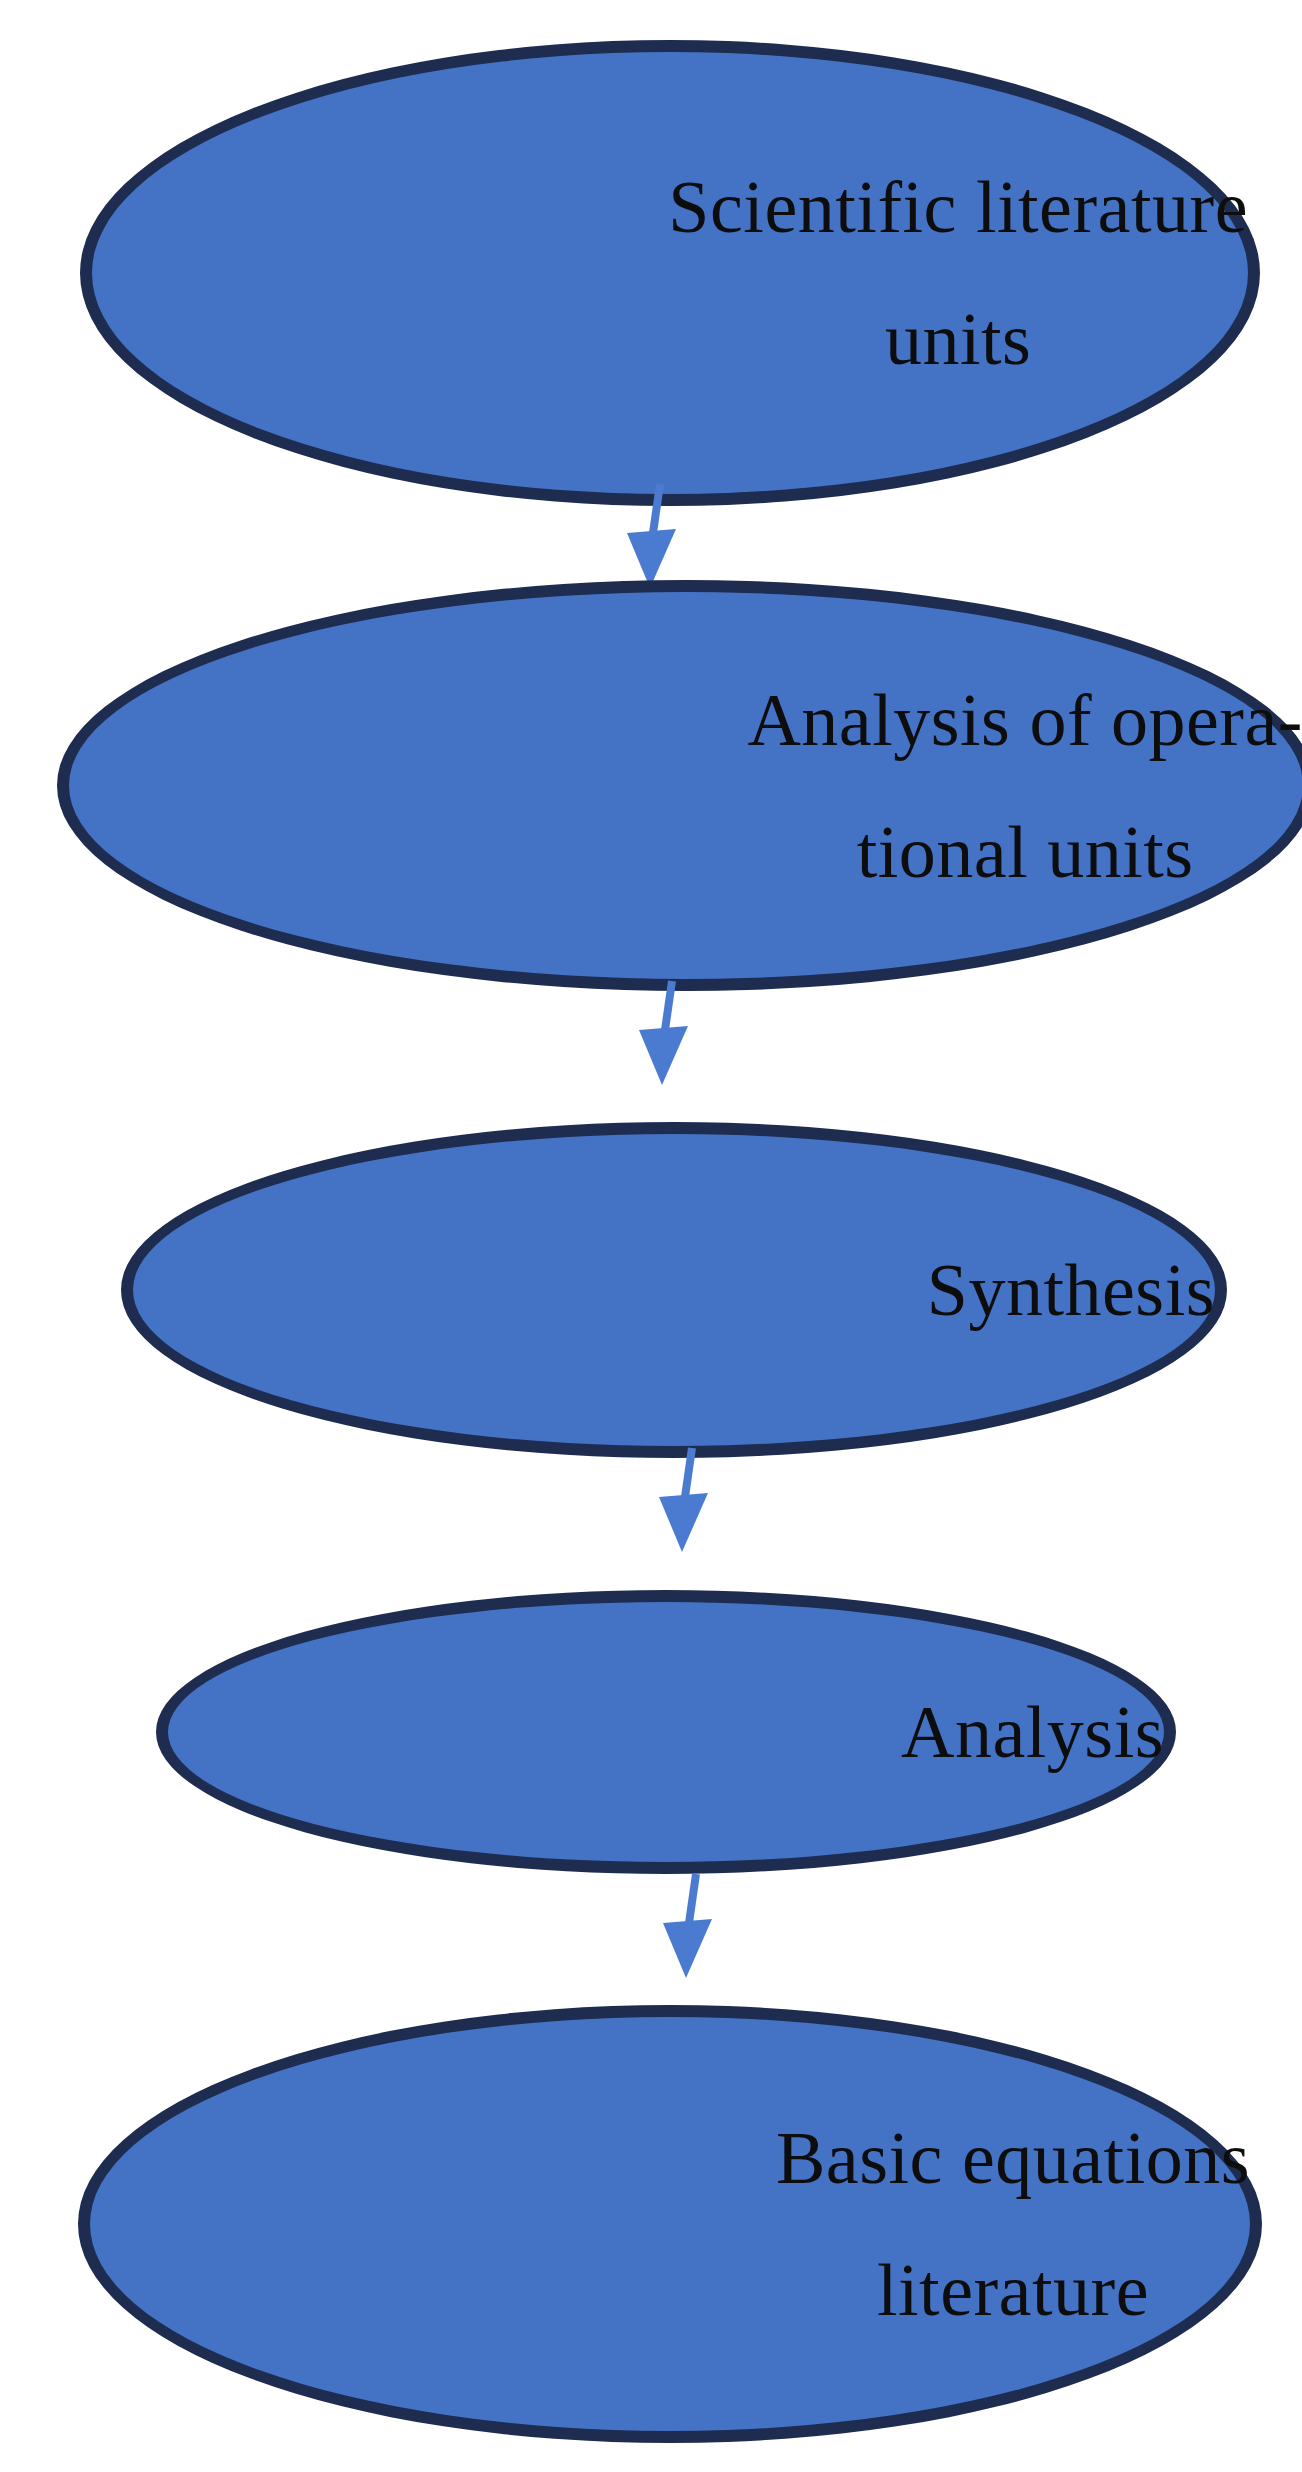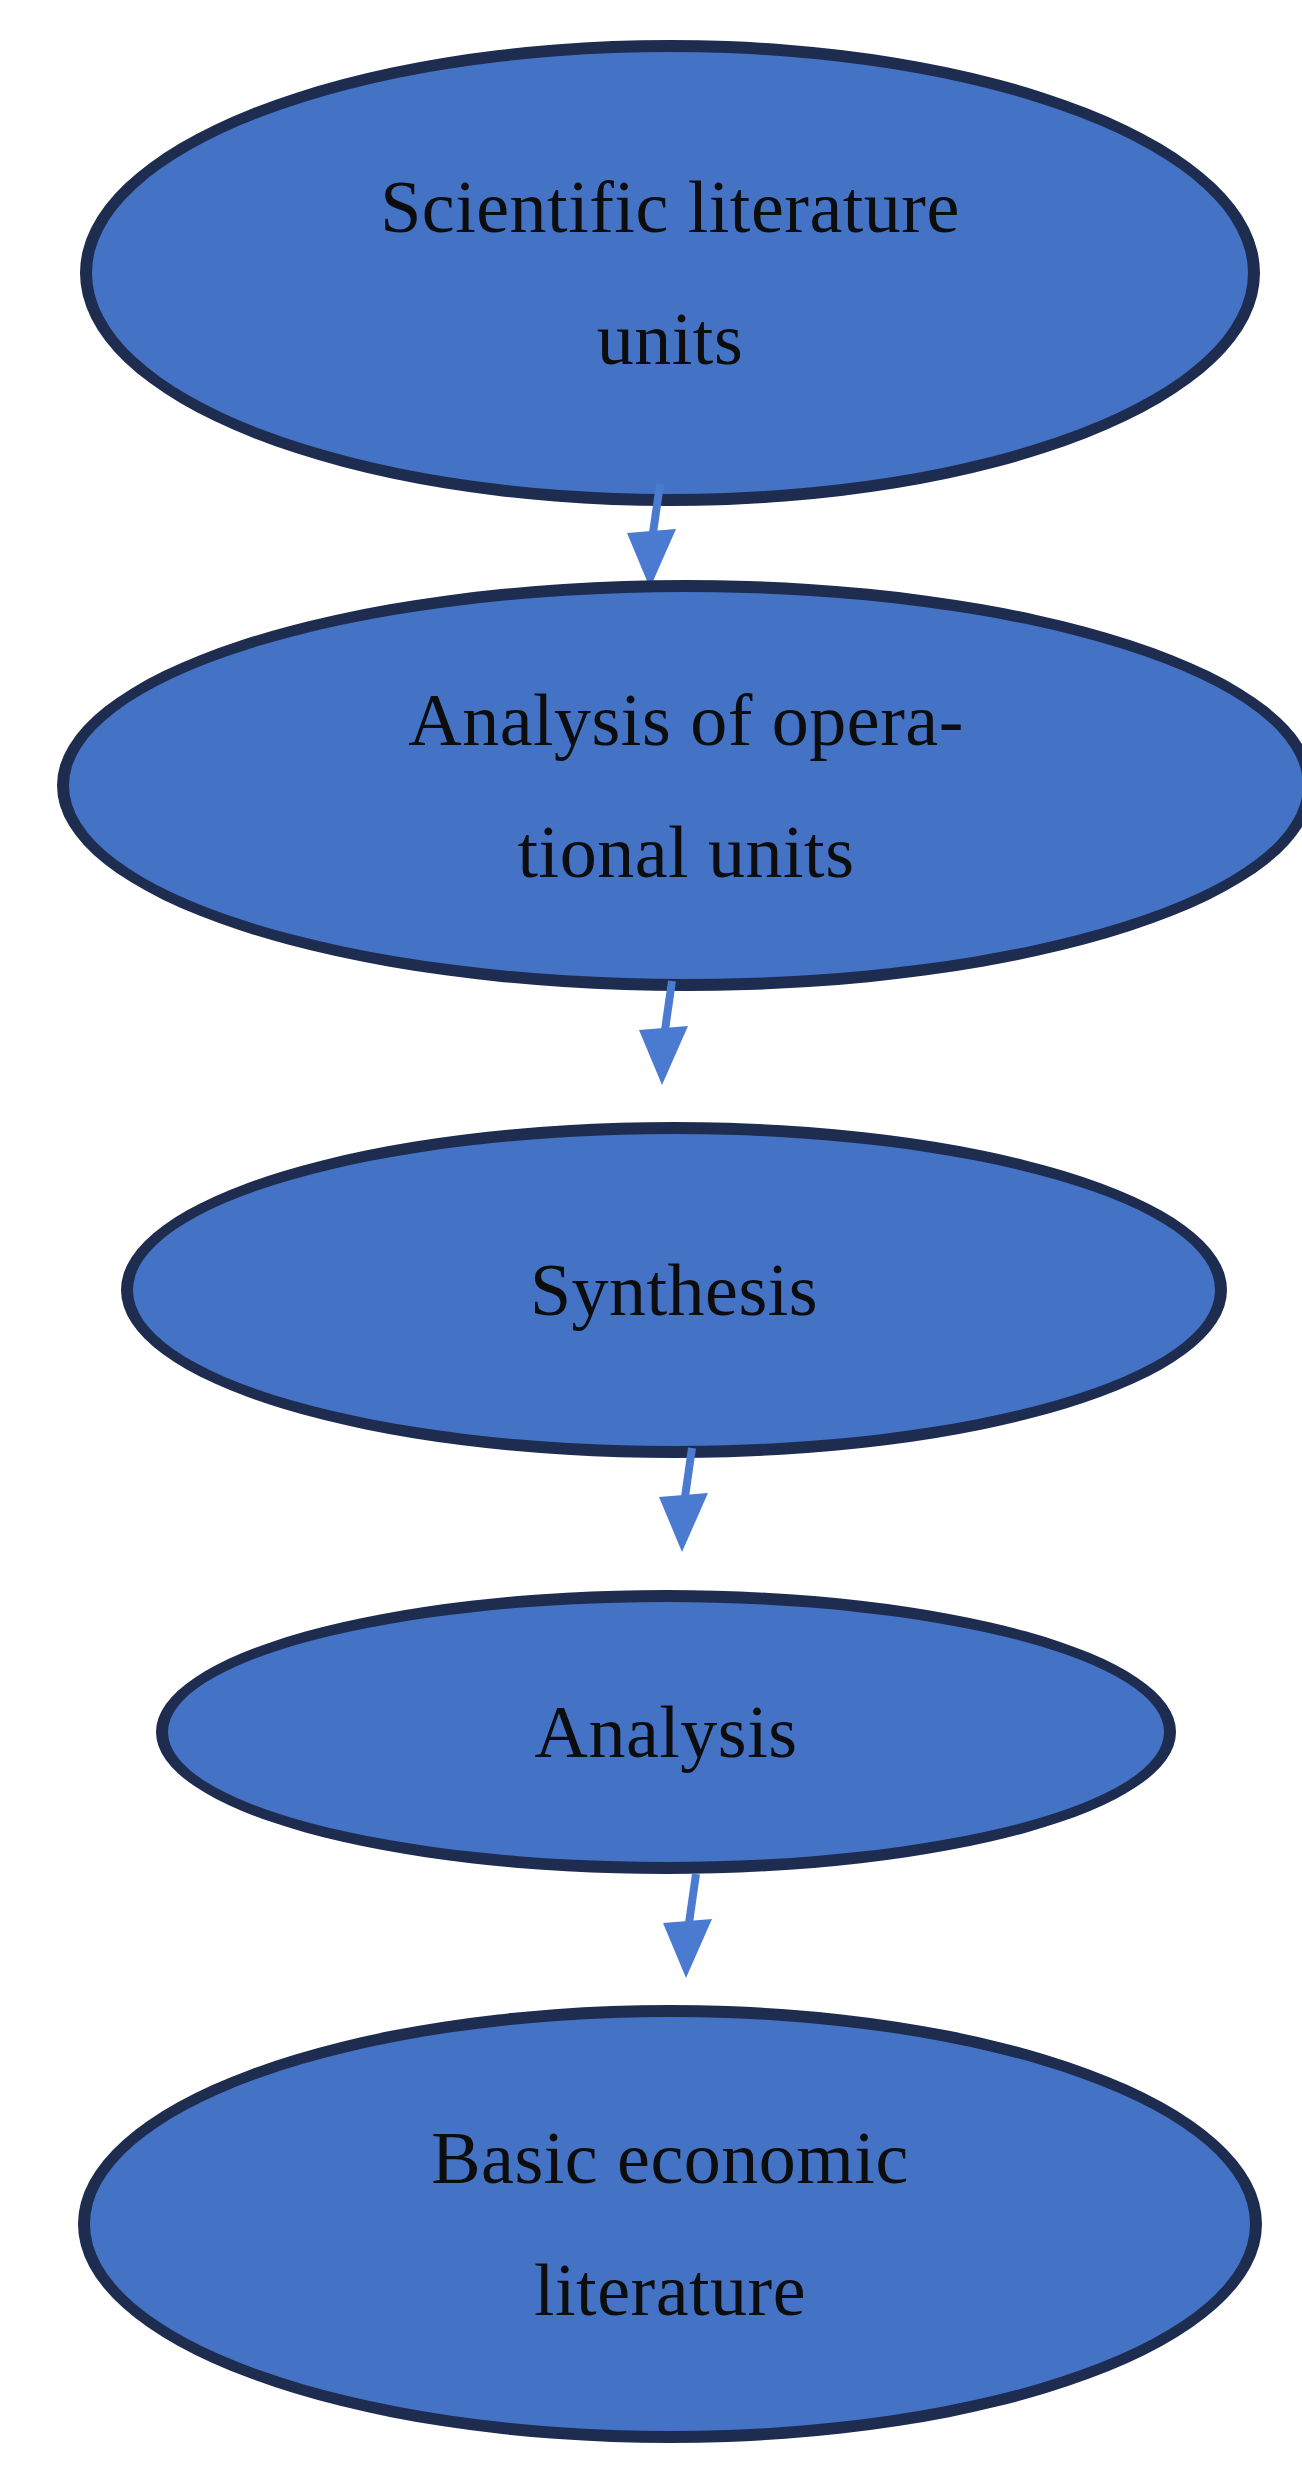--- a/index.html
+++ b/index.html
@@ -19,21 +19,21 @@
     overflow:hidden;
     font-family:"Liberation Serif","DejaVu Serif",serif;
   }
   .node{
     position:absolute;
     border-radius:50%;
     background:var(--ellipse-fill);
     border:12px solid var(--ellipse-border);
     display:flex;
     align-items:center;
-    justify-content:center;
+    justify-content:flex-end;
   }
   .label{
     text-align:center;
     color:var(--text);
     font-size:74px;
     line-height:132px;
     letter-spacing:0.5px;
   }
   .line{display:block;}
   .arrow{
@@ -99,18 +99,18 @@
     </div>
   </div>
 
   <svg class="arrow" id="arrow-3" width="70" height="110" viewBox="0 0 70 110" xmlns="http://www.w3.org/2000/svg">
     <line x1="44" y1="2" x2="36" y2="58" stroke="currentColor" stroke-width="8"></line>
     <polygon points="11,51 60,47 34,106" fill="currentColor"></polygon>
   </svg>
 
   <div class="node" id="node-4">
     <div class="label">
-      <span class="line">Basic economic</span>
+      <span class="line">Basic equations</span>
       <span class="line">literature</span>
     </div>
   </div>
 
 </div>
 
 </body></html>

